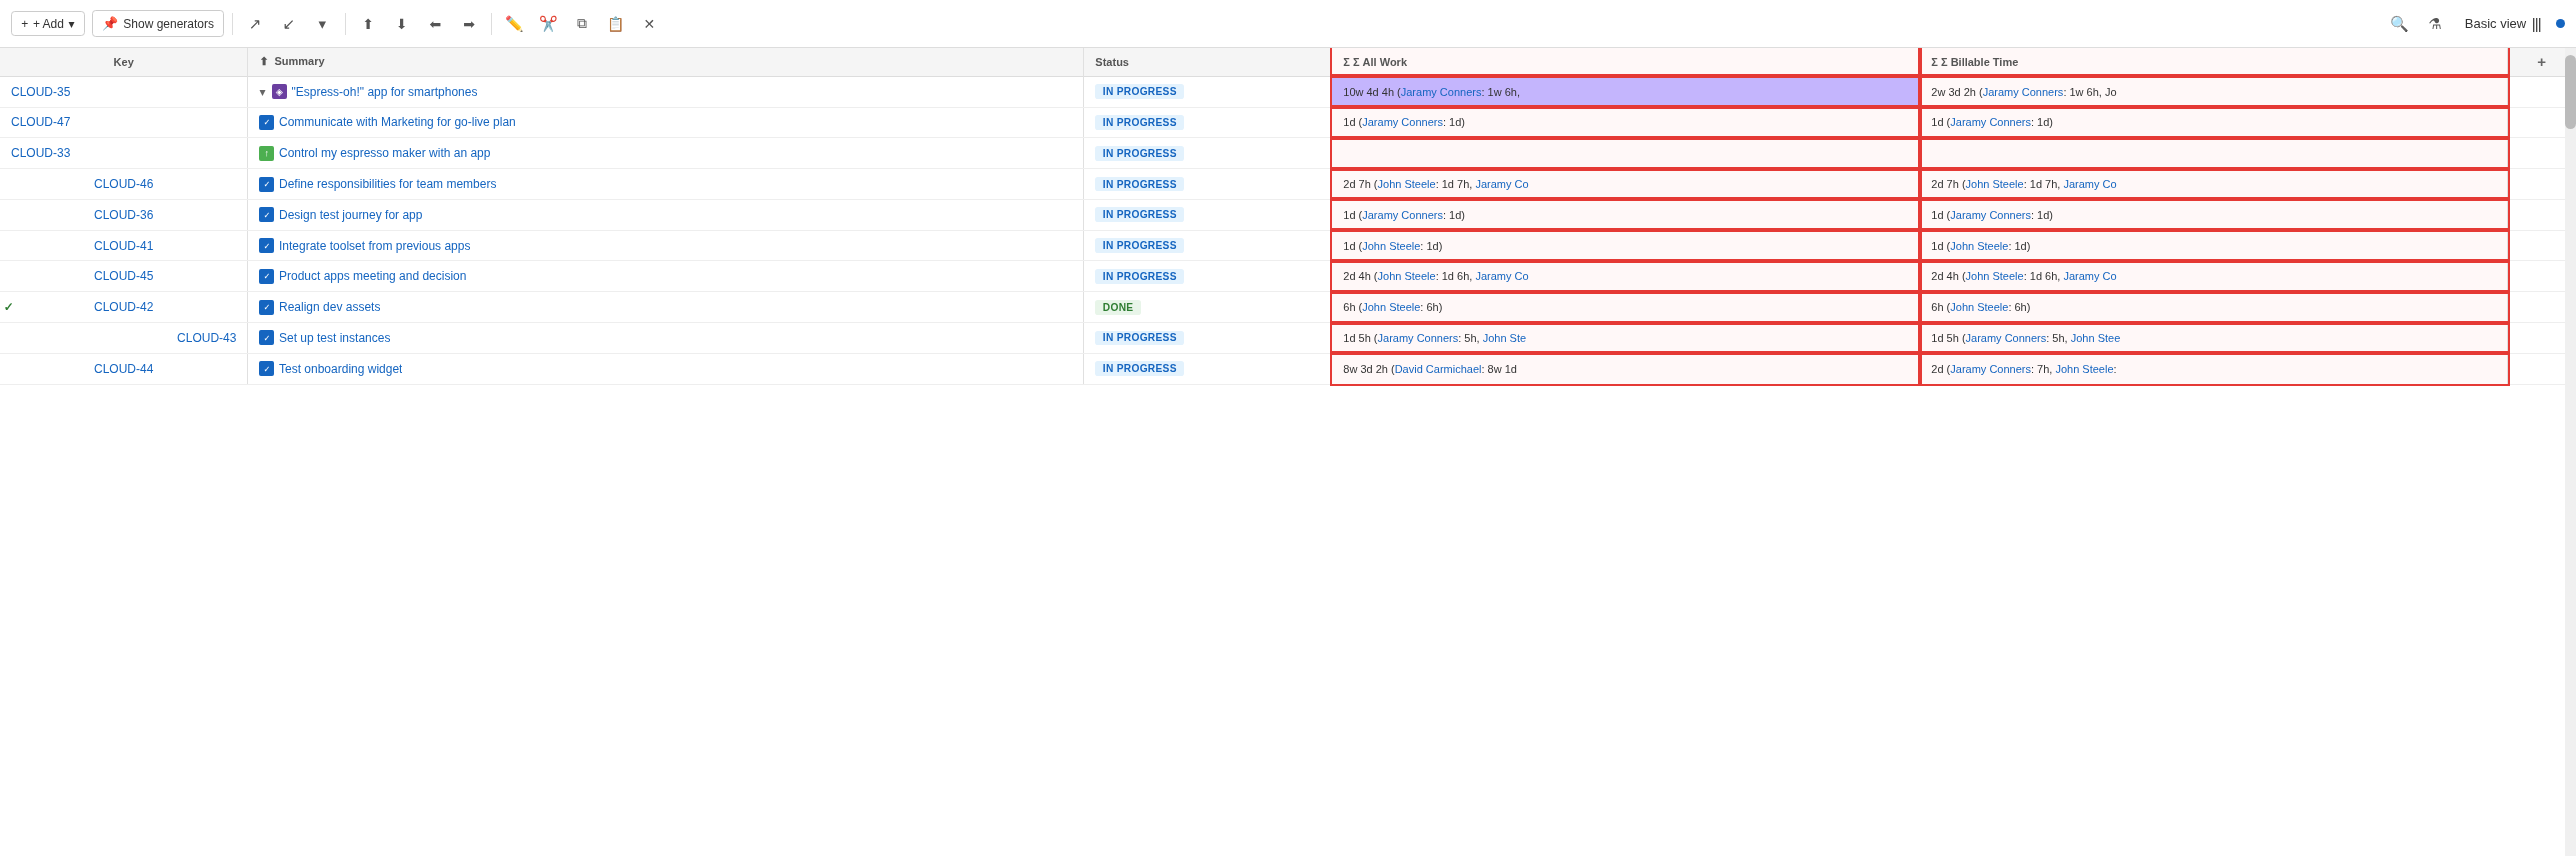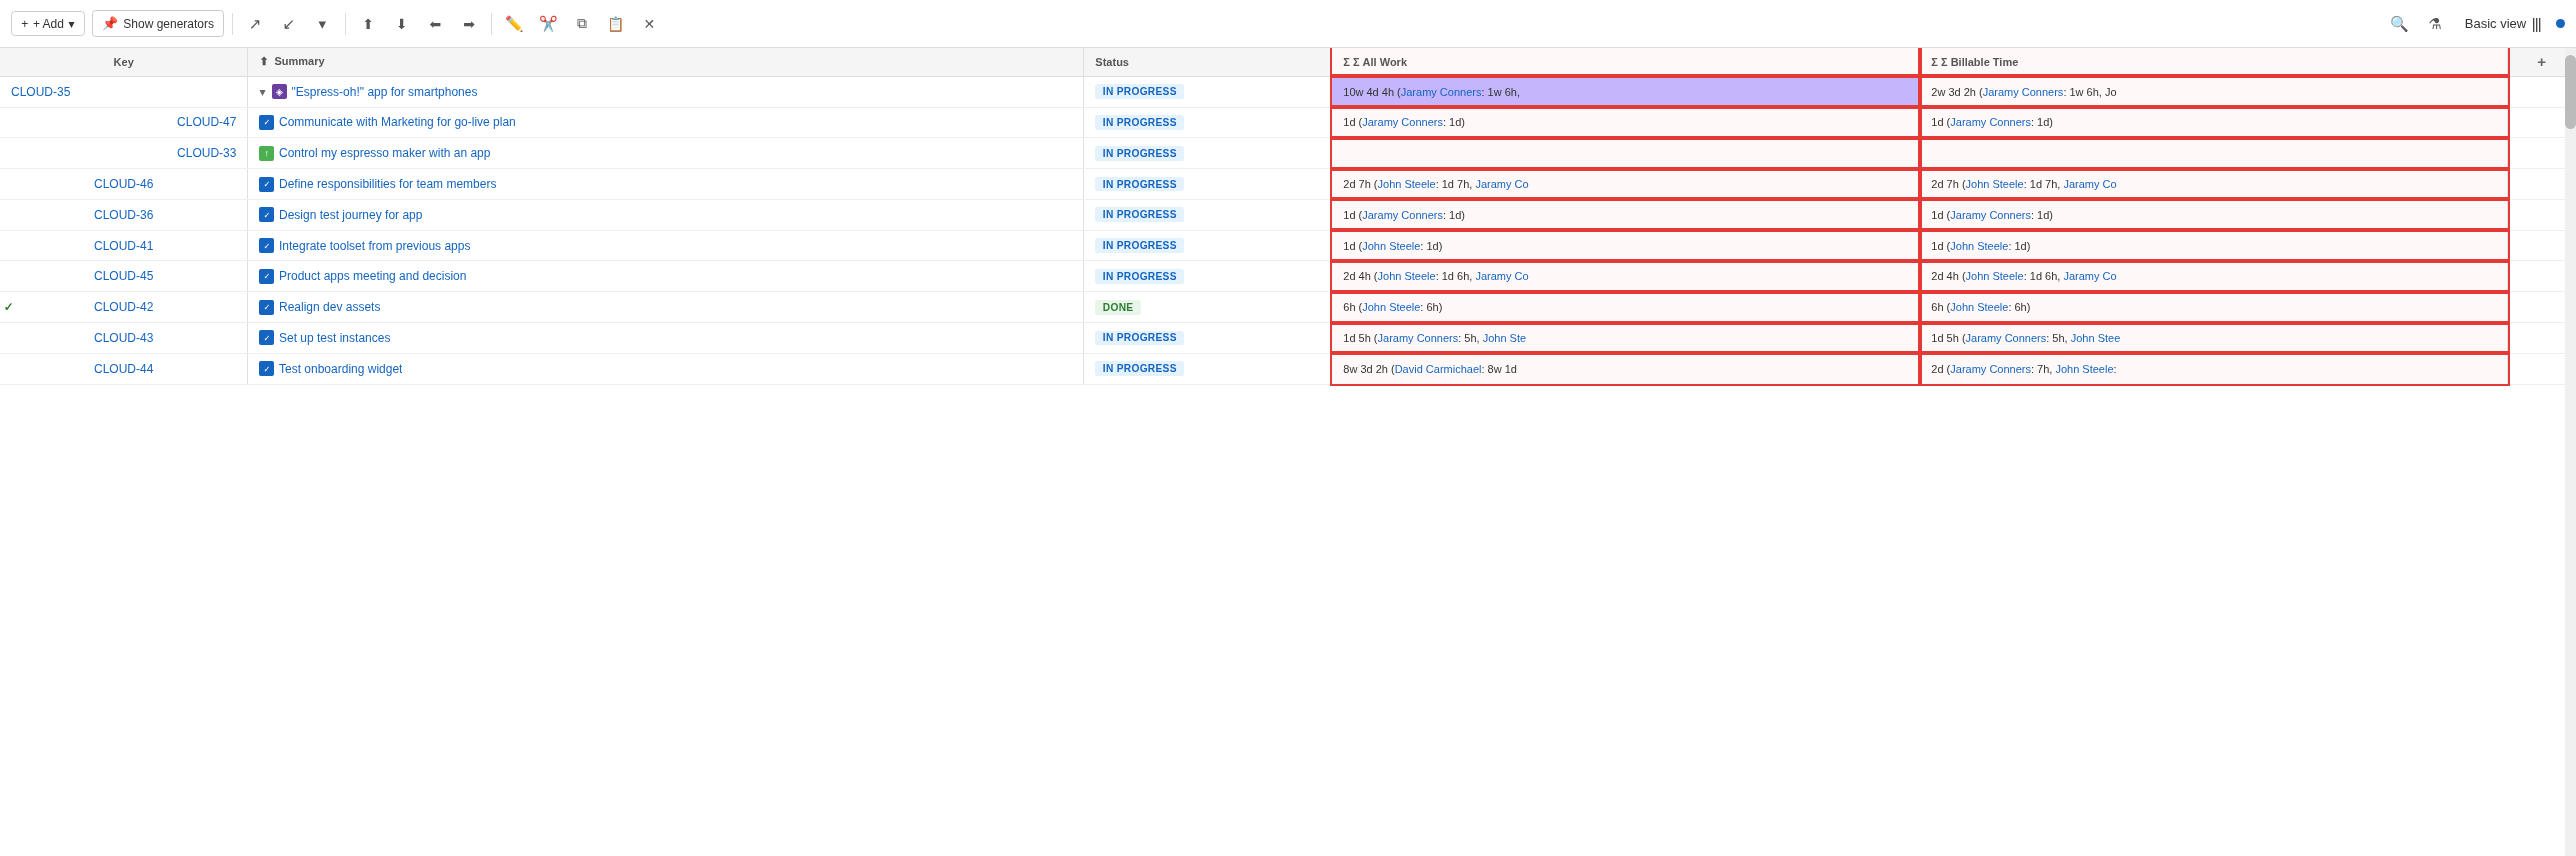--- a/index.html
+++ b/index.html
@@ -258,34 +258,34 @@
               <span style="display: inline-flex; align-items: center; justify-content: center; width: 15px; height: 15px; background: rgb(107, 63, 160); color: rgb(255, 255, 255); border-radius: 1.9px; font-size: 9.3px; flex-shrink: 0;">◈</span>
               <a class="summary-link" href="#" style="overflow: hidden; text-overflow: ellipsis; white-space: nowrap;">"Espress-oh!" app for smartphones</a>
             </div>
           </td>
           <td><span class="status-badge status-in-progress">IN PROGRESS</span></td>
           <td style="outline: rgb(229, 57, 53) solid 2.3px; outline-offset: -0.9px; font-size: 11px; background: #c4b5fd;">10w 4d 4h (<a href="#" style="color:#1565c0; text-decoration:none;">Jaramy Conners</a>: 1w 6h,</td>
           <td style="outline: rgb(229, 57, 53) solid 2.3px; outline-offset: -0.9px; font-size: 11px; background: rgb(255, 248, 248);">2w 3d 2h (<a href="#" style="color:#1565c0; text-decoration:none;">Jaramy Conners</a>: 1w 6h, Jo</td>
           <td></td>
         </tr>
         <tr>
-          <td style="text-align: right; position: relative;"><a class="key-link" href="#">CLOUD-47</a></td>
+          <td style="text-align: left; position: relative;"><a class="key-link" href="#">CLOUD-47</a></td>
           <td>
             <div style="display: flex; align-items: center; gap: 4.6px;">
               <span style="display: inline-flex; align-items: center; justify-content: center; width: 15px; height: 15px; background: rgb(21, 101, 192); color: rgb(255, 255, 255); border-radius: 1.9px; font-size: 8.3px; flex-shrink: 0;">✓</span>
               <a class="summary-link" href="#" style="overflow: hidden; text-overflow: ellipsis; white-space: nowrap;">Communicate with Marketing for go-live plan</a>
             </div>
           </td>
           <td><span class="status-badge status-in-progress">IN PROGRESS</span></td>
           <td style="outline: rgb(229, 57, 53) solid 2.3px; outline-offset: -0.9px; font-size: 11px; background: rgb(255, 248, 248);">1d (<a href="#" style="color:#1565c0; text-decoration:none;">Jaramy Conners</a>: 1d)</td>
           <td style="outline: rgb(229, 57, 53) solid 2.3px; outline-offset: -0.9px; font-size: 11px; background: rgb(255, 248, 248);">1d (<a href="#" style="color:#1565c0; text-decoration:none;">Jaramy Conners</a>: 1d)</td>
           <td></td>
         </tr>
         <tr>
-          <td style="text-align: right; position: relative;"><a class="key-link" href="#">CLOUD-33</a></td>
+          <td style="text-align: left; position: relative;"><a class="key-link" href="#">CLOUD-33</a></td>
           <td>
             <div style="display: flex; align-items: center; gap: 4.6px;">
               <span style="display: inline-flex; align-items: center; justify-content: center; width: 15px; height: 15px; background: rgb(76, 175, 80); color: rgb(255, 255, 255); border-radius: 1.9px; font-size: 9.3px; flex-shrink: 0;">↑</span>
               <a class="summary-link" href="#" style="overflow: hidden; text-overflow: ellipsis; white-space: nowrap;">Control my espresso maker with an app</a>
             </div>
           </td>
           <td><span class="status-badge status-in-progress">IN PROGRESS</span></td>
           <td style="outline: rgb(229, 57, 53) solid 2.3px; outline-offset: -0.9px; font-size: 11px; background: rgb(255, 248, 248);"></td>
           <td style="outline: rgb(229, 57, 53) solid 2.3px; outline-offset: -0.9px; font-size: 11px; background: rgb(255, 248, 248);"></td>
           <td></td>
@@ -349,21 +349,21 @@
               <span style="display: inline-flex; align-items: center; justify-content: center; width: 15px; height: 15px; background: rgb(21, 101, 192); color: rgb(255, 255, 255); border-radius: 1.9px; font-size: 8.3px; flex-shrink: 0;">✓</span>
               <a class="summary-link" href="#" style="overflow: hidden; text-overflow: ellipsis; white-space: nowrap;">Realign dev assets</a>
             </div>
           </td>
           <td><span class="status-badge status-done">DONE</span></td>
           <td style="outline: rgb(229, 57, 53) solid 2.3px; outline-offset: -0.9px; font-size: 11px; background: rgb(255, 248, 248);">6h (<a href="#" style="color:#1565c0; text-decoration:none;">John Steele</a>: 6h)</td>
           <td style="outline: rgb(229, 57, 53) solid 2.3px; outline-offset: -0.9px; font-size: 11px; background: rgb(255, 248, 248);">6h (<a href="#" style="color:#1565c0; text-decoration:none;">John Steele</a>: 6h)</td>
           <td></td>
         </tr>
         <tr>
-          <td style="text-align: center; position: relative;"><a class="key-link" href="#">CLOUD-43</a></td>
+          <td style="text-align: right; position: relative;"><a class="key-link" href="#">CLOUD-43</a></td>
           <td>
             <div style="display: flex; align-items: center; gap: 4.6px;">
               <span style="display: inline-flex; align-items: center; justify-content: center; width: 15px; height: 15px; background: rgb(21, 101, 192); color: rgb(255, 255, 255); border-radius: 1.9px; font-size: 8.3px; flex-shrink: 0;">✓</span>
               <a class="summary-link" href="#" style="overflow: hidden; text-overflow: ellipsis; white-space: nowrap;">Set up test instances</a>
             </div>
           </td>
           <td><span class="status-badge status-in-progress">IN PROGRESS</span></td>
           <td style="outline: rgb(229, 57, 53) solid 2.3px; outline-offset: -0.9px; font-size: 11px; background: rgb(255, 248, 248);">1d 5h (<a href="#" style="color:#1565c0; text-decoration:none;">Jaramy Conners</a>: 5h, <a href="#" style="color:#1565c0; text-decoration:none;">John Ste</a></td>
           <td style="outline: rgb(229, 57, 53) solid 2.3px; outline-offset: -0.9px; font-size: 11px; background: rgb(255, 248, 248);">1d 5h (<a href="#" style="color:#1565c0; text-decoration:none;">Jaramy Conners</a>: 5h, <a href="#" style="color:#1565c0; text-decoration:none;">John Stee</a></td>
           <td></td>

